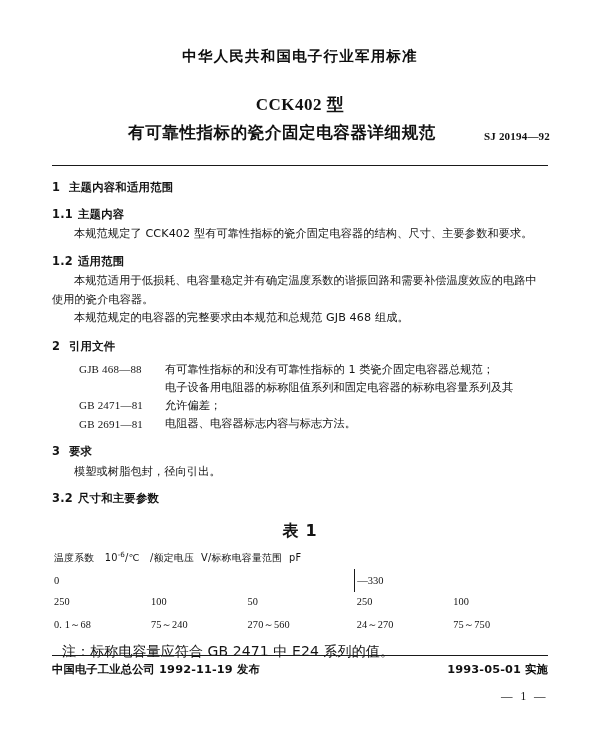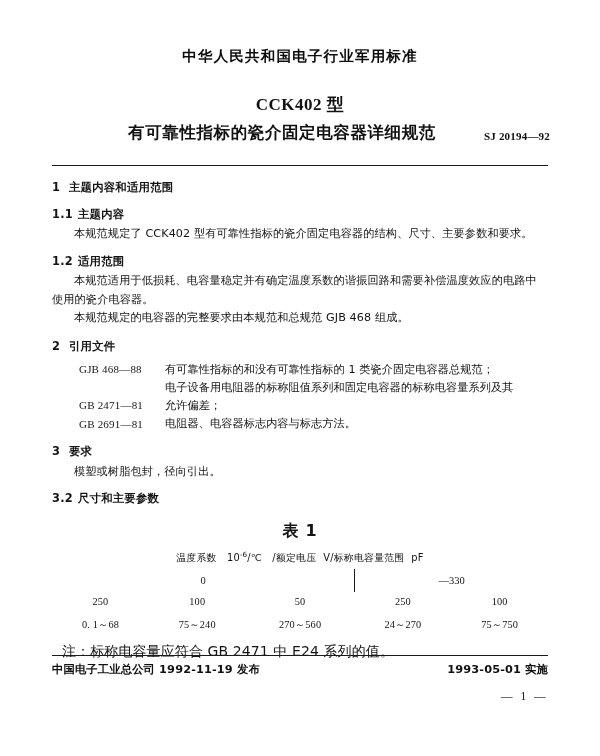--- a/index.html
+++ b/index.html
@@ -172,21 +172,21 @@
   }
   table.spec {
     margin-top: 3px;
     width: 100%;
     border-collapse: collapse;
     font-family: "Liberation Serif", "DejaVu Serif", serif;
     font-size: 10.3px;
     color: #131313;
   }
   table.spec td {
-    text-align: center;
+    text-align: left;
     padding: 2.5px 2px 3px;
     border: 0;
   }
   .r-head td {
     border-top: 1.5px solid #1a1a1a;
     border-bottom: 1.2px solid #1a1a1a;
     padding: 3px 2px 4px;
     font-family: "DejaVu Sans", "Liberation Sans", sans-serif;
     font-size: 9.8px;
     letter-spacing: 0.3px;

